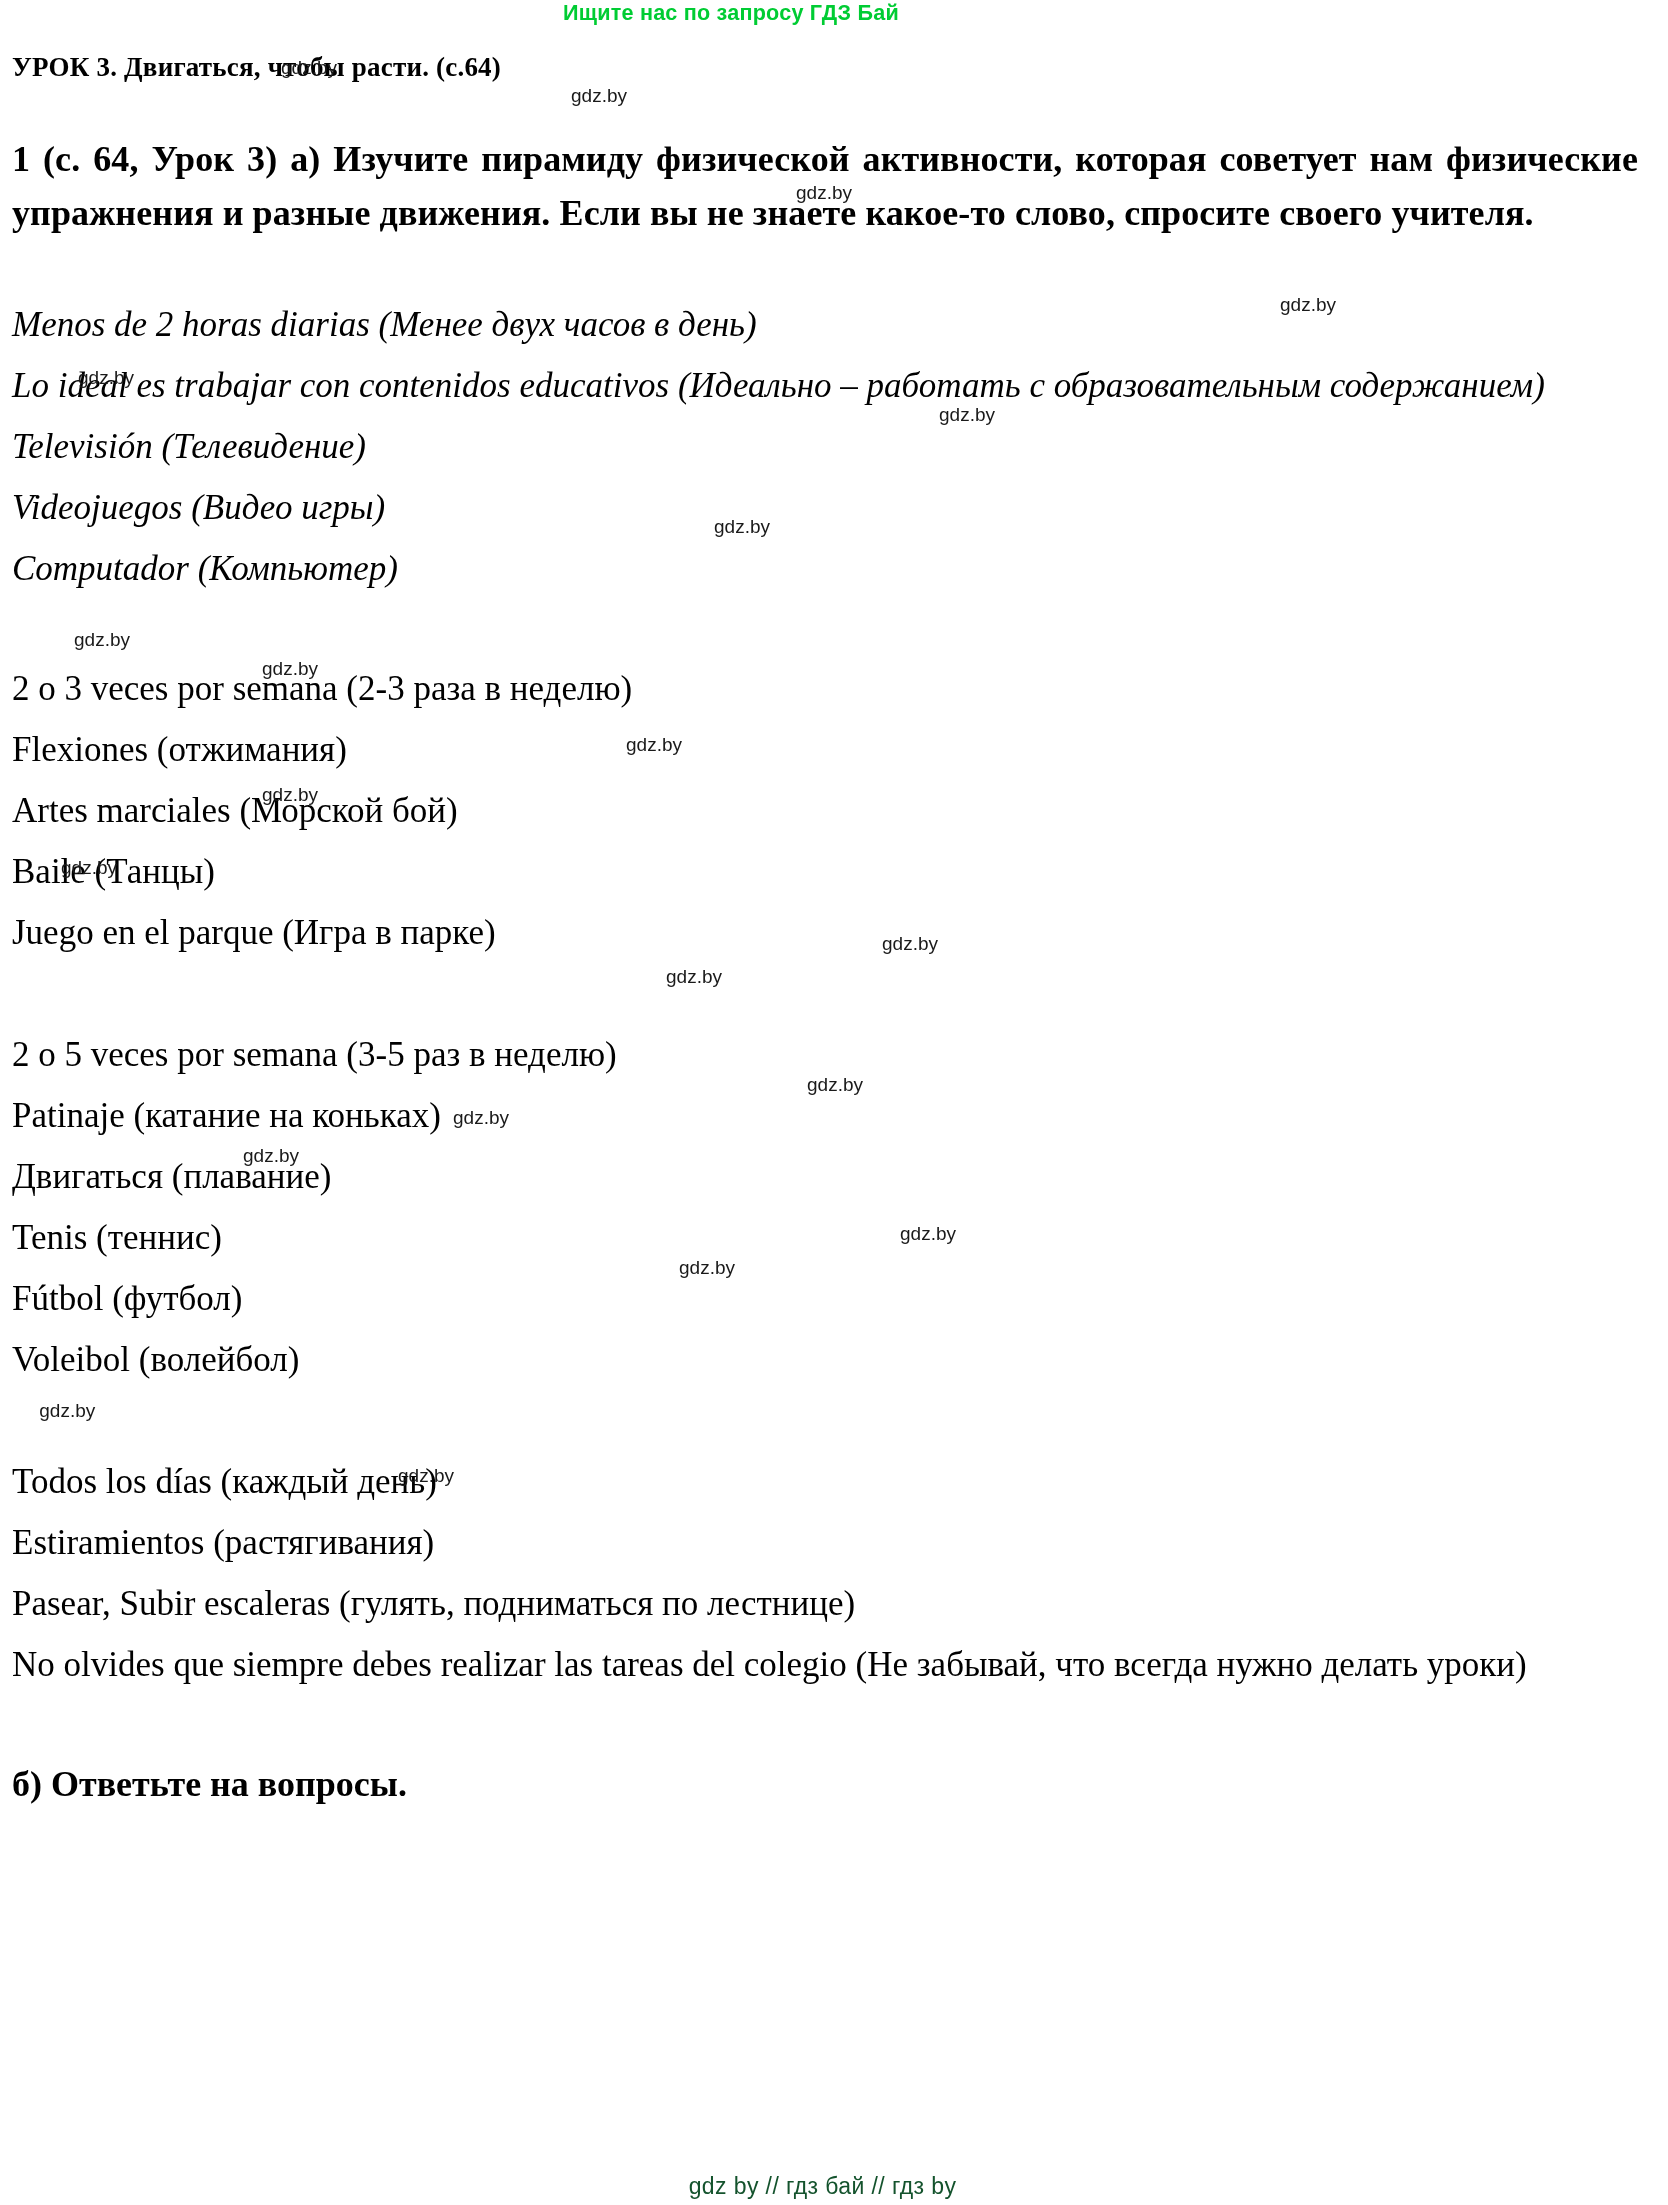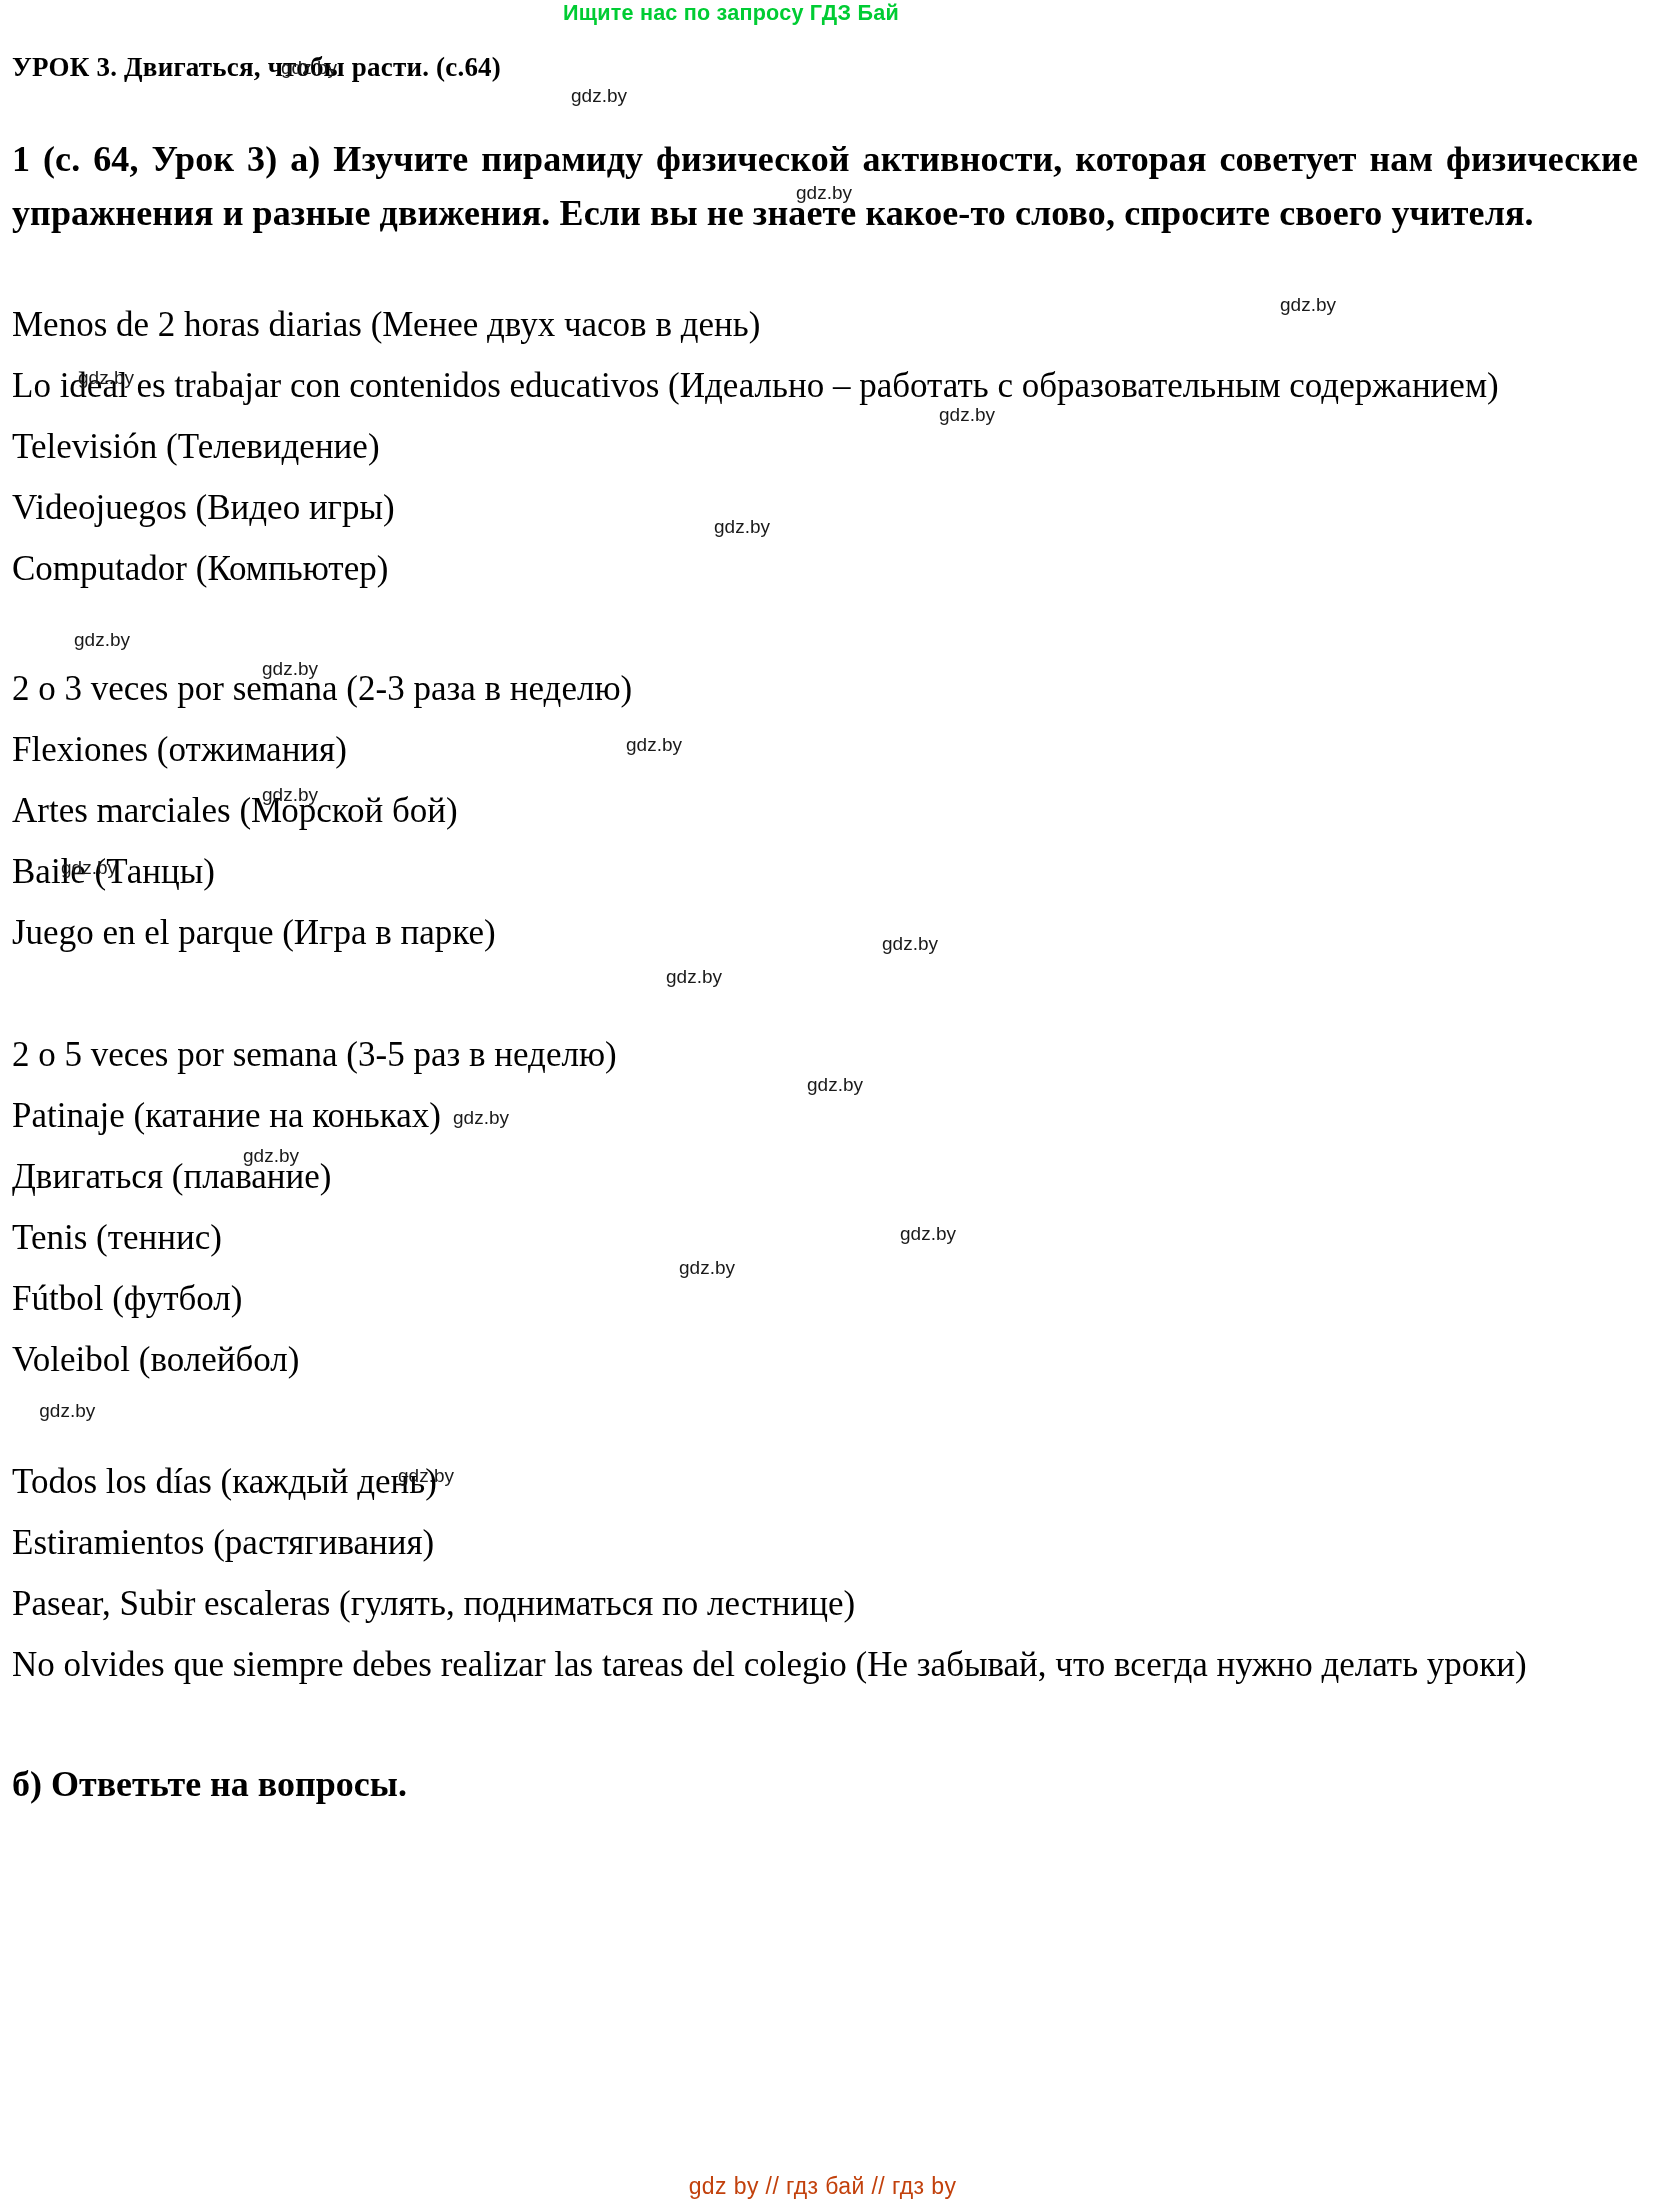--- a/index.html
+++ b/index.html
@@ -56,21 +56,21 @@
     font-weight: bold;
     text-align: justify;
     text-align-last: left;
     width: 1626px;
     letter-spacing: 0.1px;
   }
 
   .block {
     margin: 0;
   }
-  .block.gap-1 { padding-top: 54px; }
+  .block.gap-1 { padding-top: 54px; font-style: italic; }
   .block.gap-2 { padding-top: 59px; }
   .block.gap-3 { padding-top: 61px; }
   .block.gap-4 { padding-top: 61px; }
 
   .line {
     font-size: 35px;
     line-height: 61px;
     white-space: nowrap;
   }
   .line.justify {
@@ -103,21 +103,21 @@
   
   .footer {
     position: absolute;
     left: 0;
     top: 2172px;
     width: 1645px;
     text-align: center;
     font-family: "Liberation Sans", "DejaVu Sans", sans-serif;
     font-size: 23px;
     line-height: 28px;
-    color: #c2410c;
+    color: #14532d;
     letter-spacing: 0.4px;
   }
 </style>
 </head>
 <body>
 
 <div class="page">
 
   <div class="promo">Ищите нас по запросу ГДЗ Бай</div>
 

